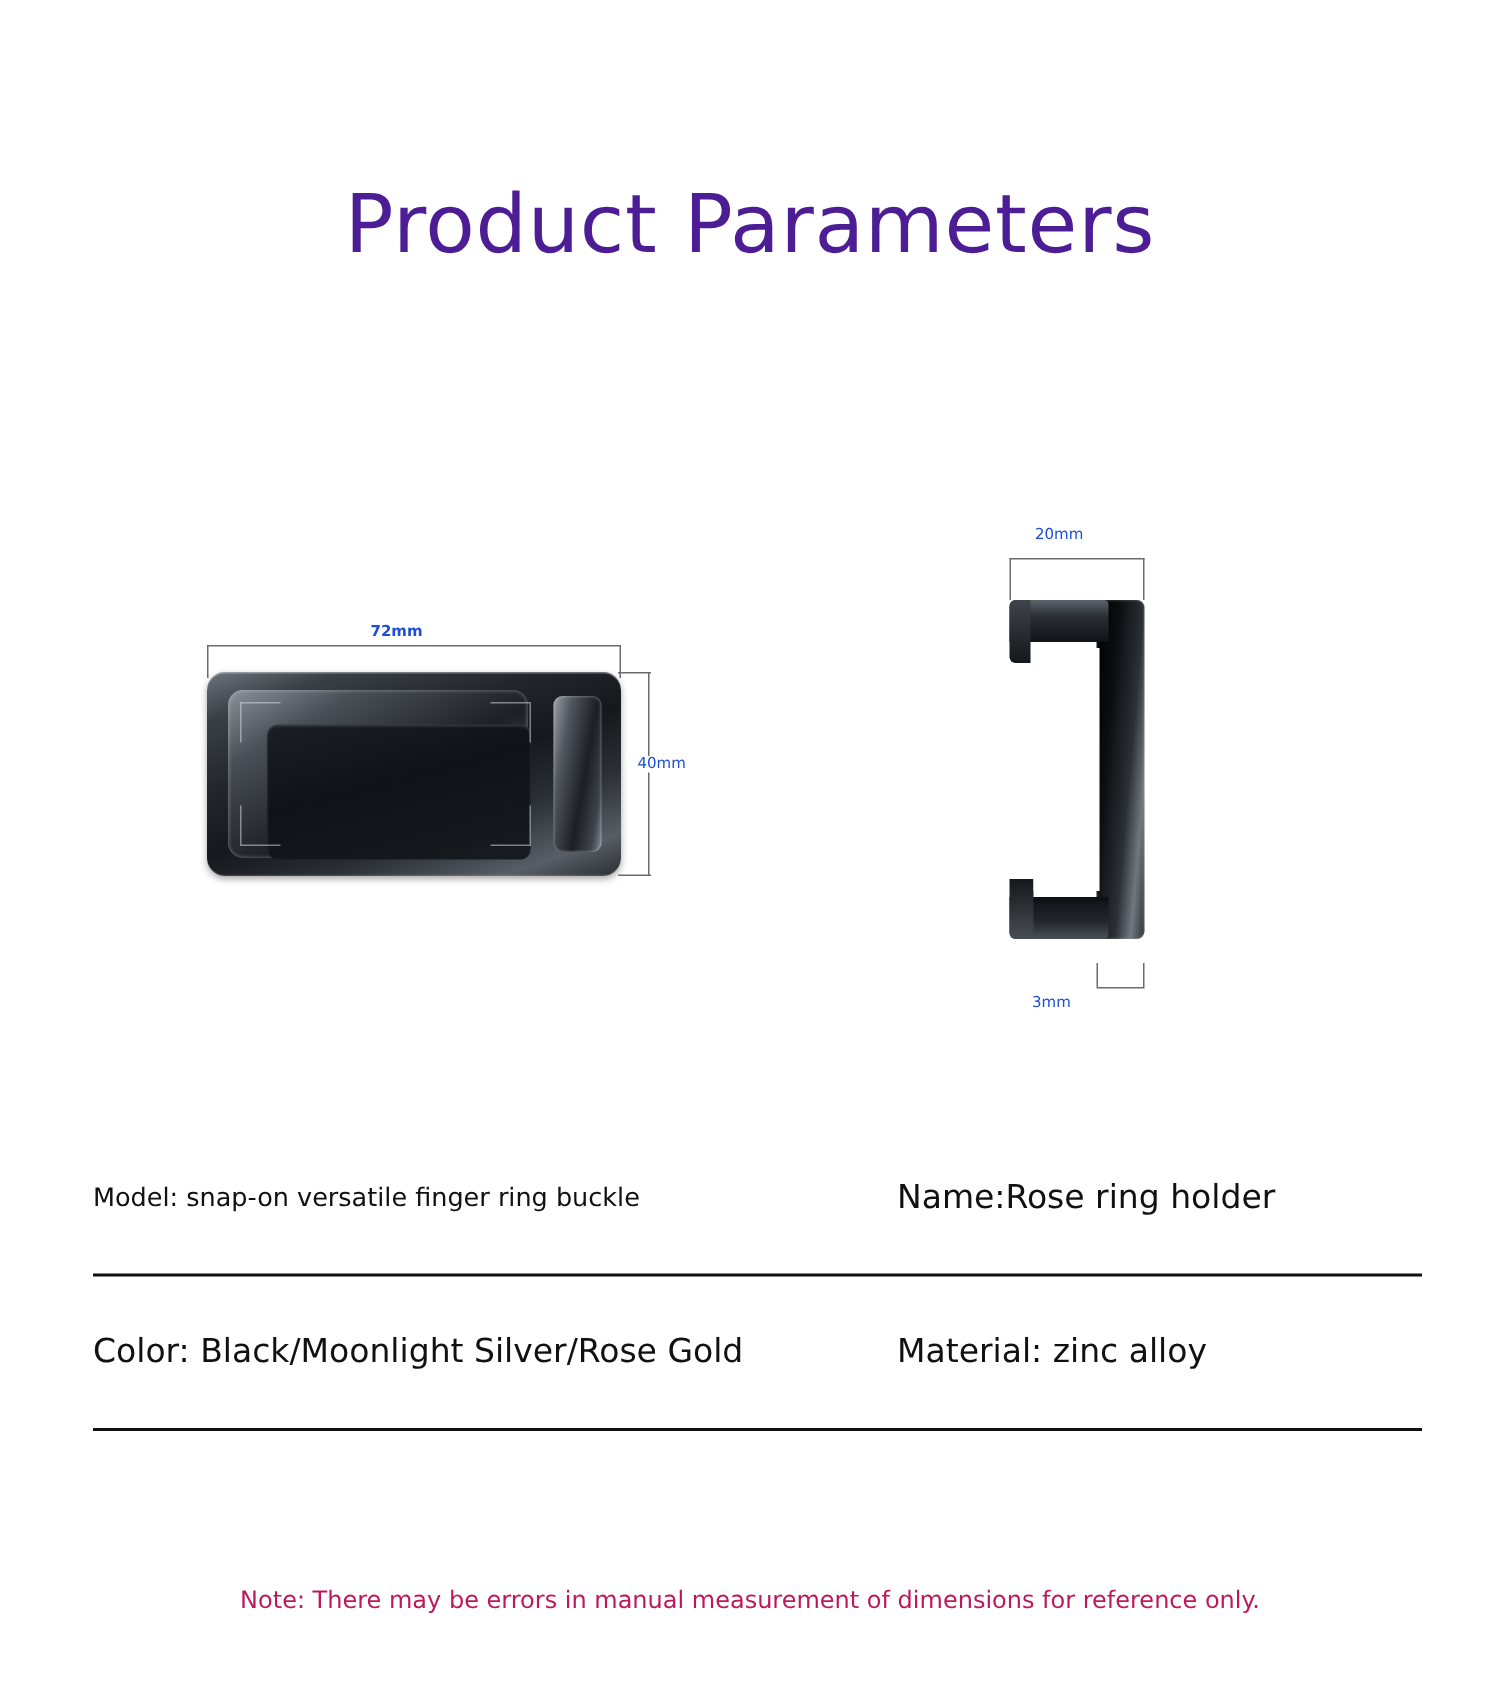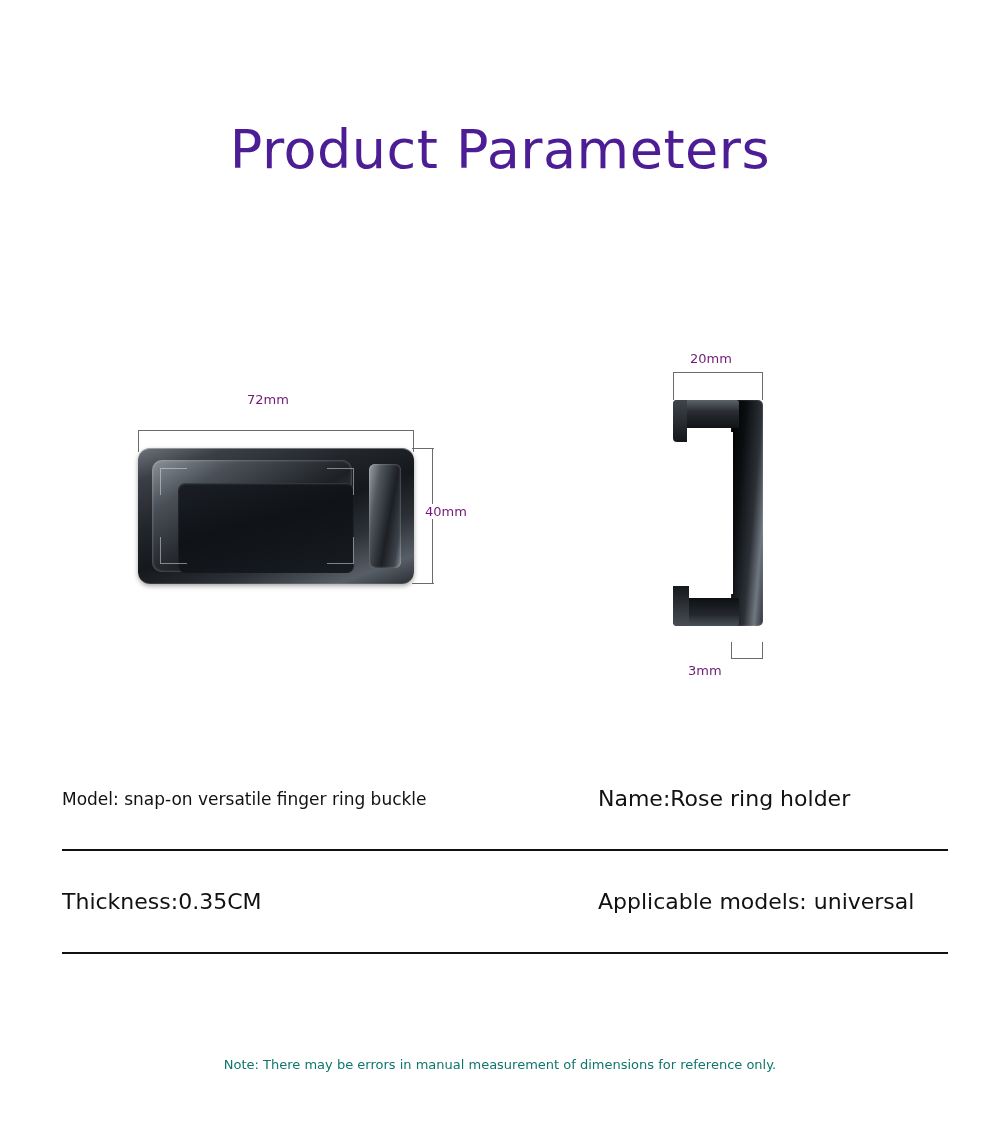--- a/index.html
+++ b/index.html
@@ -100,22 +100,22 @@
   }
 
   
   .dim-line { position: absolute; background: #6b6b6b; }
   .dim-h { height: 1px; }
   .dim-v { width: 1px; }
   .dim-tick-v { position: absolute; width: 1px; background: #6b6b6b; }
   .dim-tick-h { position: absolute; height: 1px; background: #6b6b6b; }
   .dim-label {
     position: absolute;
-    font-size: 13px;
-    color: #701a75;
+    font-size: 10px;
+    color: #1d4ed8;
     font-family: "DejaVu Sans", sans-serif;
     background: #ffffff;
     padding: 0 4px;
     white-space: nowrap;
   }
 
   
   .side-view {
     position: absolute;
     left: 665px;
@@ -209,22 +209,22 @@
   }
   .spec-text.small {
     font-size: 17px;
   }
   .note {
     position: absolute;
     left: 0;
     top: 1057px;
     width: 1000px;
     text-align: center;
-    font-size: 13px;
-    color: #0f766e;
+    font-size: 16px;
+    color: #be185d;
     font-family: "DejaVu Sans", sans-serif;
   }
 </style>
 </head>
 <body>
 
 <div class="page-title">Product Parameters</div>
 
 <div class="product-area">
 
@@ -237,21 +237,21 @@
       <div class="fv-corner fv-c2"></div>
       <div class="fv-corner fv-c3"></div>
       <div class="fv-corner fv-c4"></div>
       <div class="fv-strip"></div>
     </div>
   </div>
 
   <div class="dim-line dim-h" style="left:138px; top:100px; width:276px;"></div>
   <div class="dim-tick-v" style="left:138px; top:100px; height:22px;"></div>
   <div class="dim-tick-v" style="left:413px; top:100px; height:22px;"></div>
-  <div class="dim-label" style="left:243px; top:62px;">72mm</div>
+  <div class="dim-label" style="left:243px; top:86px;font-weight:bold;">72mm</div>
 
   <div class="dim-line dim-v" style="left:432px; top:118px; height:136px;"></div>
   <div class="dim-tick-h" style="left:412px; top:118px; width:22px;"></div>
   <div class="dim-tick-h" style="left:412px; top:253px; width:22px;"></div>
   <div class="dim-label" style="left:421px; top:174px;">40mm</div>
 
   <div class="side-view">
     <div class="sv-spine"></div>
     <div class="sv-arm-top"></div>
     <div class="sv-arm-top-lip"></div>
@@ -275,24 +275,24 @@
 
   <div class="spec-row first">
     <div class="spec-cell left">
       <span class="spec-text small">Model: snap-on versatile finger ring buckle</span>
     </div>
     <div class="spec-cell right">
       <span class="spec-text">Name:Rose ring holder</span>
     </div>
   </div>
 
-
   <div class="spec-row">
     <div class="spec-cell left">
-      <span class="spec-text">Thickness:0.35CM</span>
+      <span class="spec-text">Color: Black/Moonlight Silver/Rose Gold</span>
     </div>
     <div class="spec-cell right">
-      <span class="spec-text">Applicable models: universal</span>
-    </div>
-  </div>
+      <span class="spec-text">Material: zinc alloy</span>
+    </div>
+  </div>
+
 </div>
 
 <div class="note">Note: There may be errors in manual measurement of dimensions for reference only.</div>
 
 </body></html>

